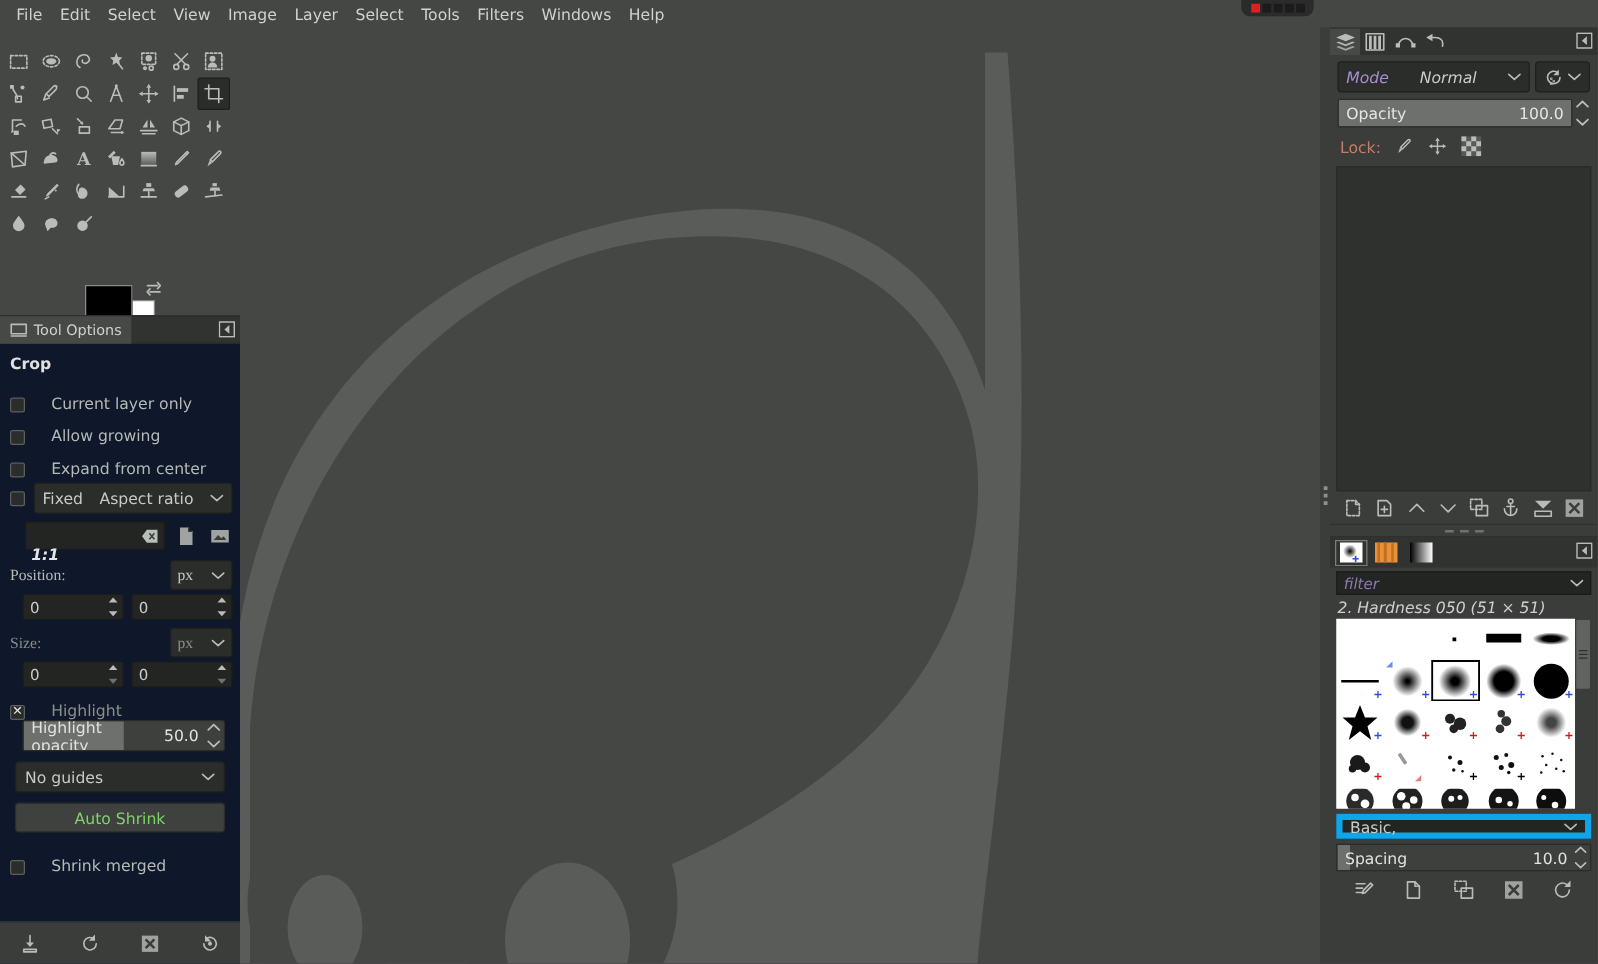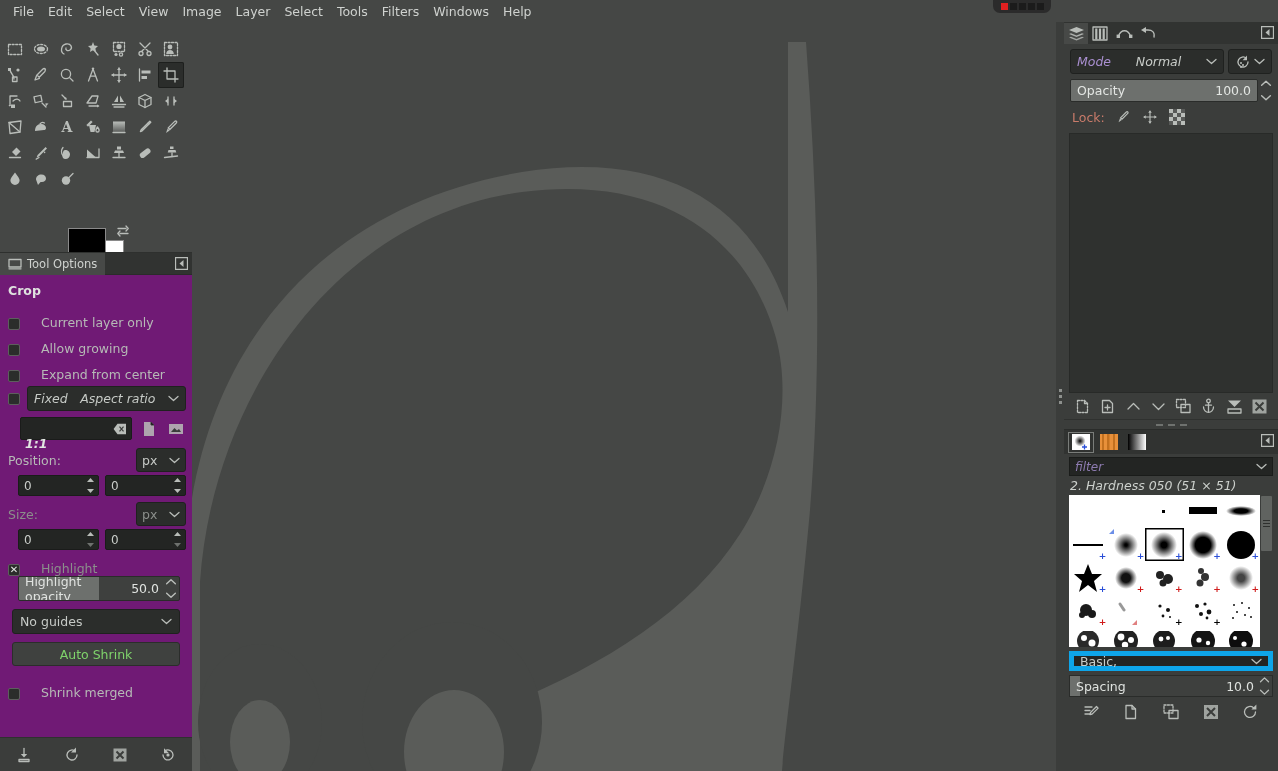--- a/index.html
+++ b/index.html
@@ -46,21 +46,21 @@
   .bg-sw{ position:absolute; left:18px; top:12px; width:38px; height:28px; background:#fff; border:1px solid #8a8a8a; }
   .fg-sw{ position:absolute; left:0px; top:0px; width:38px; height:28px; background:#000; border:1px solid #8a8a8a; }
   .swap{ position:absolute; left:48px; top:-4px; width:14px; height:14px; }
   .reset{ position:absolute; left:4px; top:30px; width:16px; height:16px; }
   .reset .r1{ position:absolute; left:0; top:0; width:9px; height:9px; background:#000; border:1px solid #9a9a9a; }
   .reset .r2{ position:absolute; left:5px; top:5px; width:9px; height:9px; background:#fff; border:1px solid #9a9a9a; }
 
   
   .tooldock{
     position:absolute; left:0; top:252px; width:192px; height:519px;
-    background:#701a75; border-top:1px solid #2e302e;
+    background:#0f172a; border-top:1px solid #2e302e;
   }
   .dock-tabbar{
     height:22px; background:#313331; display:flex; align-items:center;
     border-bottom:1px solid #2a2c2a; position:relative;
   }
   .dock-tab{
     display:flex; align-items:center; gap:5px; height:22px; padding:0 8px;
     background:#474947; color:#cfd2cf; font-size:11.5px; cursor:pointer;
   }
   .dock-menu-btn{ position:absolute; right:4px; top:4px; width:13px; height:13px; cursor:pointer; }
@@ -76,36 +76,36 @@
   .chk.on::after{
     content:"✕"; position:absolute; left:50%; top:50%; transform:translate(-50%,-50%);
     font-size:10px; color:#e6e8e6; line-height:1;
   }
   .chk-lab{ color:#b6bab6; font-size:12.5px; }
   .chk-lab.dim{ color:#8b8f8b; }
 
   .fixed-row{ display:flex; align-items:center; gap:7px; margin:4px 0 6px 2px; }
   .combo{
     flex:1; height:25px; background:#2b2d2b; border:1px solid #1f211f; border-radius:3px;
-    display:flex; align-items:center; padding:0 6px; color:#c6cac6; font-size:12.5px; cursor:pointer;font-style:italic;
+    display:flex; align-items:center; padding:0 6px; color:#c6cac6; font-size:12.5px; cursor:pointer;
   }
   .combo .c-left{ flex:none; }
   .combo .c-mid{ flex:1; text-align:center; }
   .chev{ width:11px; height:7px; flex:none; }
 
   .ratio-row{ display:flex; align-items:center; gap:6px; margin:0 0 8px 14px; }
   .ratio-entry{
     flex:1; height:23px; background:#232523; border:1px solid #1a1c1a; border-radius:2px;
     display:flex; align-items:center; padding:0 4px; position:relative;
   }
   .ratio-entry .val{ font-style:italic; font-weight:bold; color:#e2e5e2; font-size:12.5px;margin-top:29px; }
   .ratio-clear{ position:absolute; right:4px; top:5px; width:14px; height:12px; cursor:pointer; }
   .ratio-btn{ width:21px; height:21px; display:flex; align-items:center; justify-content:center; cursor:pointer; }
 
-  .lab-row{ display:flex; align-items:center; margin:2px 0 3px 2px; }
+  .lab-row{ display:flex; align-items:center; margin:2px 0 3px 2px;font-family:Liberation Serif, serif; }
   .lab-row .lbl{ flex:1; color:#b6bab6; font-size:12.5px; }
   .lab-row .lbl.dim{ color:#8b8f8b; }
   .unit-combo{
     width:50px; height:24px; background:#2b2d2b; border:1px solid #1f211f; border-radius:3px;
     display:flex; align-items:center; justify-content:space-between; padding:0 5px;
     color:#c6cac6; font-size:12.5px; cursor:pointer;
   }
   .unit-combo.dim{ color:#8b8f8b; }
 
   .spin-pair{ display:flex; gap:6px; margin:0 0 6px 12px; }

